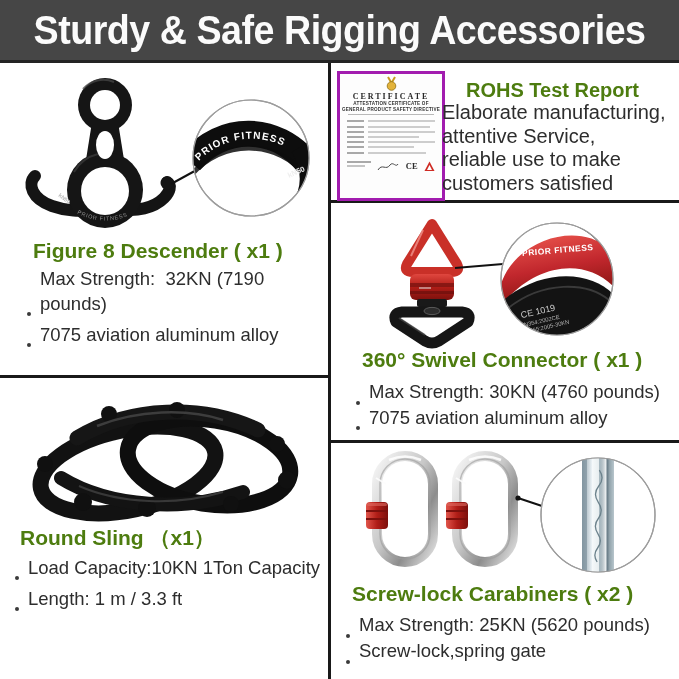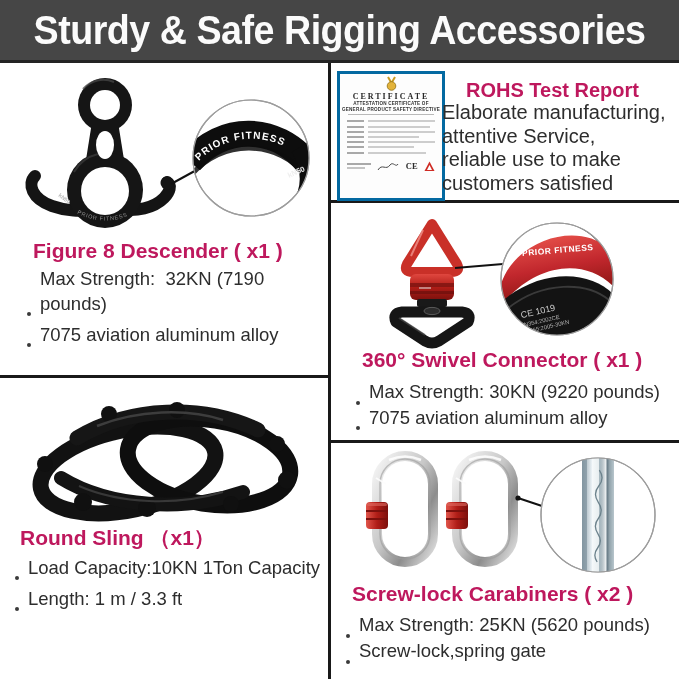--- a/index.html
+++ b/index.html
@@ -9,52 +9,52 @@
   .banner{position:absolute;left:0;top:0;width:679px;height:60px;background:#464646;
           border-bottom:3px solid #232323;display:flex;align-items:center;justify-content:center;}
   .banner .t{color:#fbfbfb;font-size:40px;font-weight:bold;letter-spacing:-0.5px;
              transform:scaleX(.94);white-space:nowrap;}
   
   .vdiv{position:absolute;left:328px;top:63px;width:3px;height:616px;background:#191919;}
   .hdivL{position:absolute;left:0;top:375px;width:328px;height:3px;background:#191919;}
   .hdivR1{position:absolute;left:331px;top:200px;width:348px;height:3px;background:#191919;}
   .hdivR2{position:absolute;left:331px;top:440px;width:348px;height:3px;background:#191919;}
   
-  .hd{position:absolute;font-size:21px;font-weight:bold;color:#be185d;white-space:nowrap;}
+  .hd{position:absolute;font-size:21px;font-weight:bold;color:#4d7c0f;white-space:nowrap;}
   .list{position:absolute;}
   .it{display:flex;align-items:flex-end;}
   .dot{flex:none;width:4px;height:4px;border-radius:50%;background:#3a3a3a;margin:11px 9px 0 0;}
   .tx{font-size:18.5px;color:#2d2d2d;line-height:25px;white-space:pre-wrap;}
   
   #fig8-list{left:27px;top:266px;width:268px;}
   #fig8-list .it{margin-bottom:6px;}
   #sling-list{left:15px;top:556px;width:308px;}
   #sling-list .it{margin-bottom:7px;}
   #sling-list .it .tx{line-height:24px;}
   #sling-list .it:nth-child(3) .tx{max-width:252px;line-height:23px;}
   #swivel-list{left:356px;top:379px;width:310px;}
   #swivel-list .it .tx{line-height:25.5px;}
   #carab-list{left:346px;top:612px;width:315px;}
   #carab-list .it .tx{line-height:26px;}
   
   #rohs-heading{left:466px;top:79px;font-size:20px;}
   .rohs-lines{position:absolute;left:442px;top:101px;font-size:20px;color:#2d2d2d;line-height:23.5px;}
   
   .cert{position:absolute;left:337px;top:71px;width:108px;height:130px;box-sizing:border-box;
-        background:#fdfdfd;border:3px solid #0369a1;display:flex;flex-direction:column;
+        background:#fdfdfd;border:3px solid #a21caf;display:flex;flex-direction:column;
         align-items:center;padding-top:2px;}
   .cert .title{font-family:"Liberation Serif","DejaVu Serif",serif;font-size:8px;font-weight:bold;
                letter-spacing:2px;color:#262626;margin-top:1px;}
   .cert .sub{font-size:4.6px;font-weight:bold;color:#333;line-height:5.6px;text-align:center;letter-spacing:.2px;}
   .cert .rule{width:84%;height:1px;background:#b9b9b9;margin:2px 0;}
   .cbars{width:100%;padding:0 7px;box-sizing:border-box;}
   .crow{display:flex;gap:4px;margin:3.2px 0;align-items:center;}
   .cl{width:17px;height:2px;background:#a9a9a9;flex:none;}
   .cv{height:2px;background:#cdcdcd;}
-  .cbot{width:100%;padding:0 7px;box-sizing:border-box;display:flex;align-items:center;
+  .cbot{width:100%;padding:0 7px;box-sizing:border-box;display:flex;align-items:flex-start;
         justify-content:space-between;margin-top:4px;}
   .cbot .stack{display:flex;flex-direction:column;gap:2px;}
   .cbot .b1{width:24px;height:2px;background:#a9a9a9;}
   .cbot .b2{width:18px;height:2px;background:#c4c4c4;}
   .cemark{font-family:"Liberation Serif","DejaVu Serif",serif;font-size:8.5px;font-weight:bold;color:#2a2a2a;}
   
   .art{position:absolute;}
   #fig8-art{left:8px;top:72px;}
   #swivel-art{left:345px;top:212px;}
   #sling-art{left:25px;top:386px;}
@@ -233,21 +233,21 @@
           <text x="173" y="115" font-size="5.8" fill="#b5b5b5">EN365:2005-30KN</text>
         </g>
       </g>
       <circle cx="212" cy="67" r="56" fill="none" stroke="#9d9d9d" stroke-width="1.2"></circle>
     </g>
   </svg>
   <div class="hd" style="left:362px;top:348px;">360° Swivel Connector ( x1 )</div>
   <div class="list" id="swivel-list">
     <div class="it">
         <span class="dot"></span>
-        <span class="tx">Max Strength: 30KN (9220 pounds)</span>
+        <span class="tx">Max Strength: 30KN (4760 pounds)</span>
       </div>
     <div class="it">
         <span class="dot"></span>
         <span class="tx">7075 aviation aluminum alloy</span>
       </div>
   </div>
 
   <svg id="sling-art" class="art" width="292" height="146" viewBox="0 0 292 146">
     <g>
       <ellipse cx="103" cy="84" rx="89" ry="40" transform="rotate(-12 103 84)" stroke="#121212" stroke-width="16" fill="none"></ellipse>

